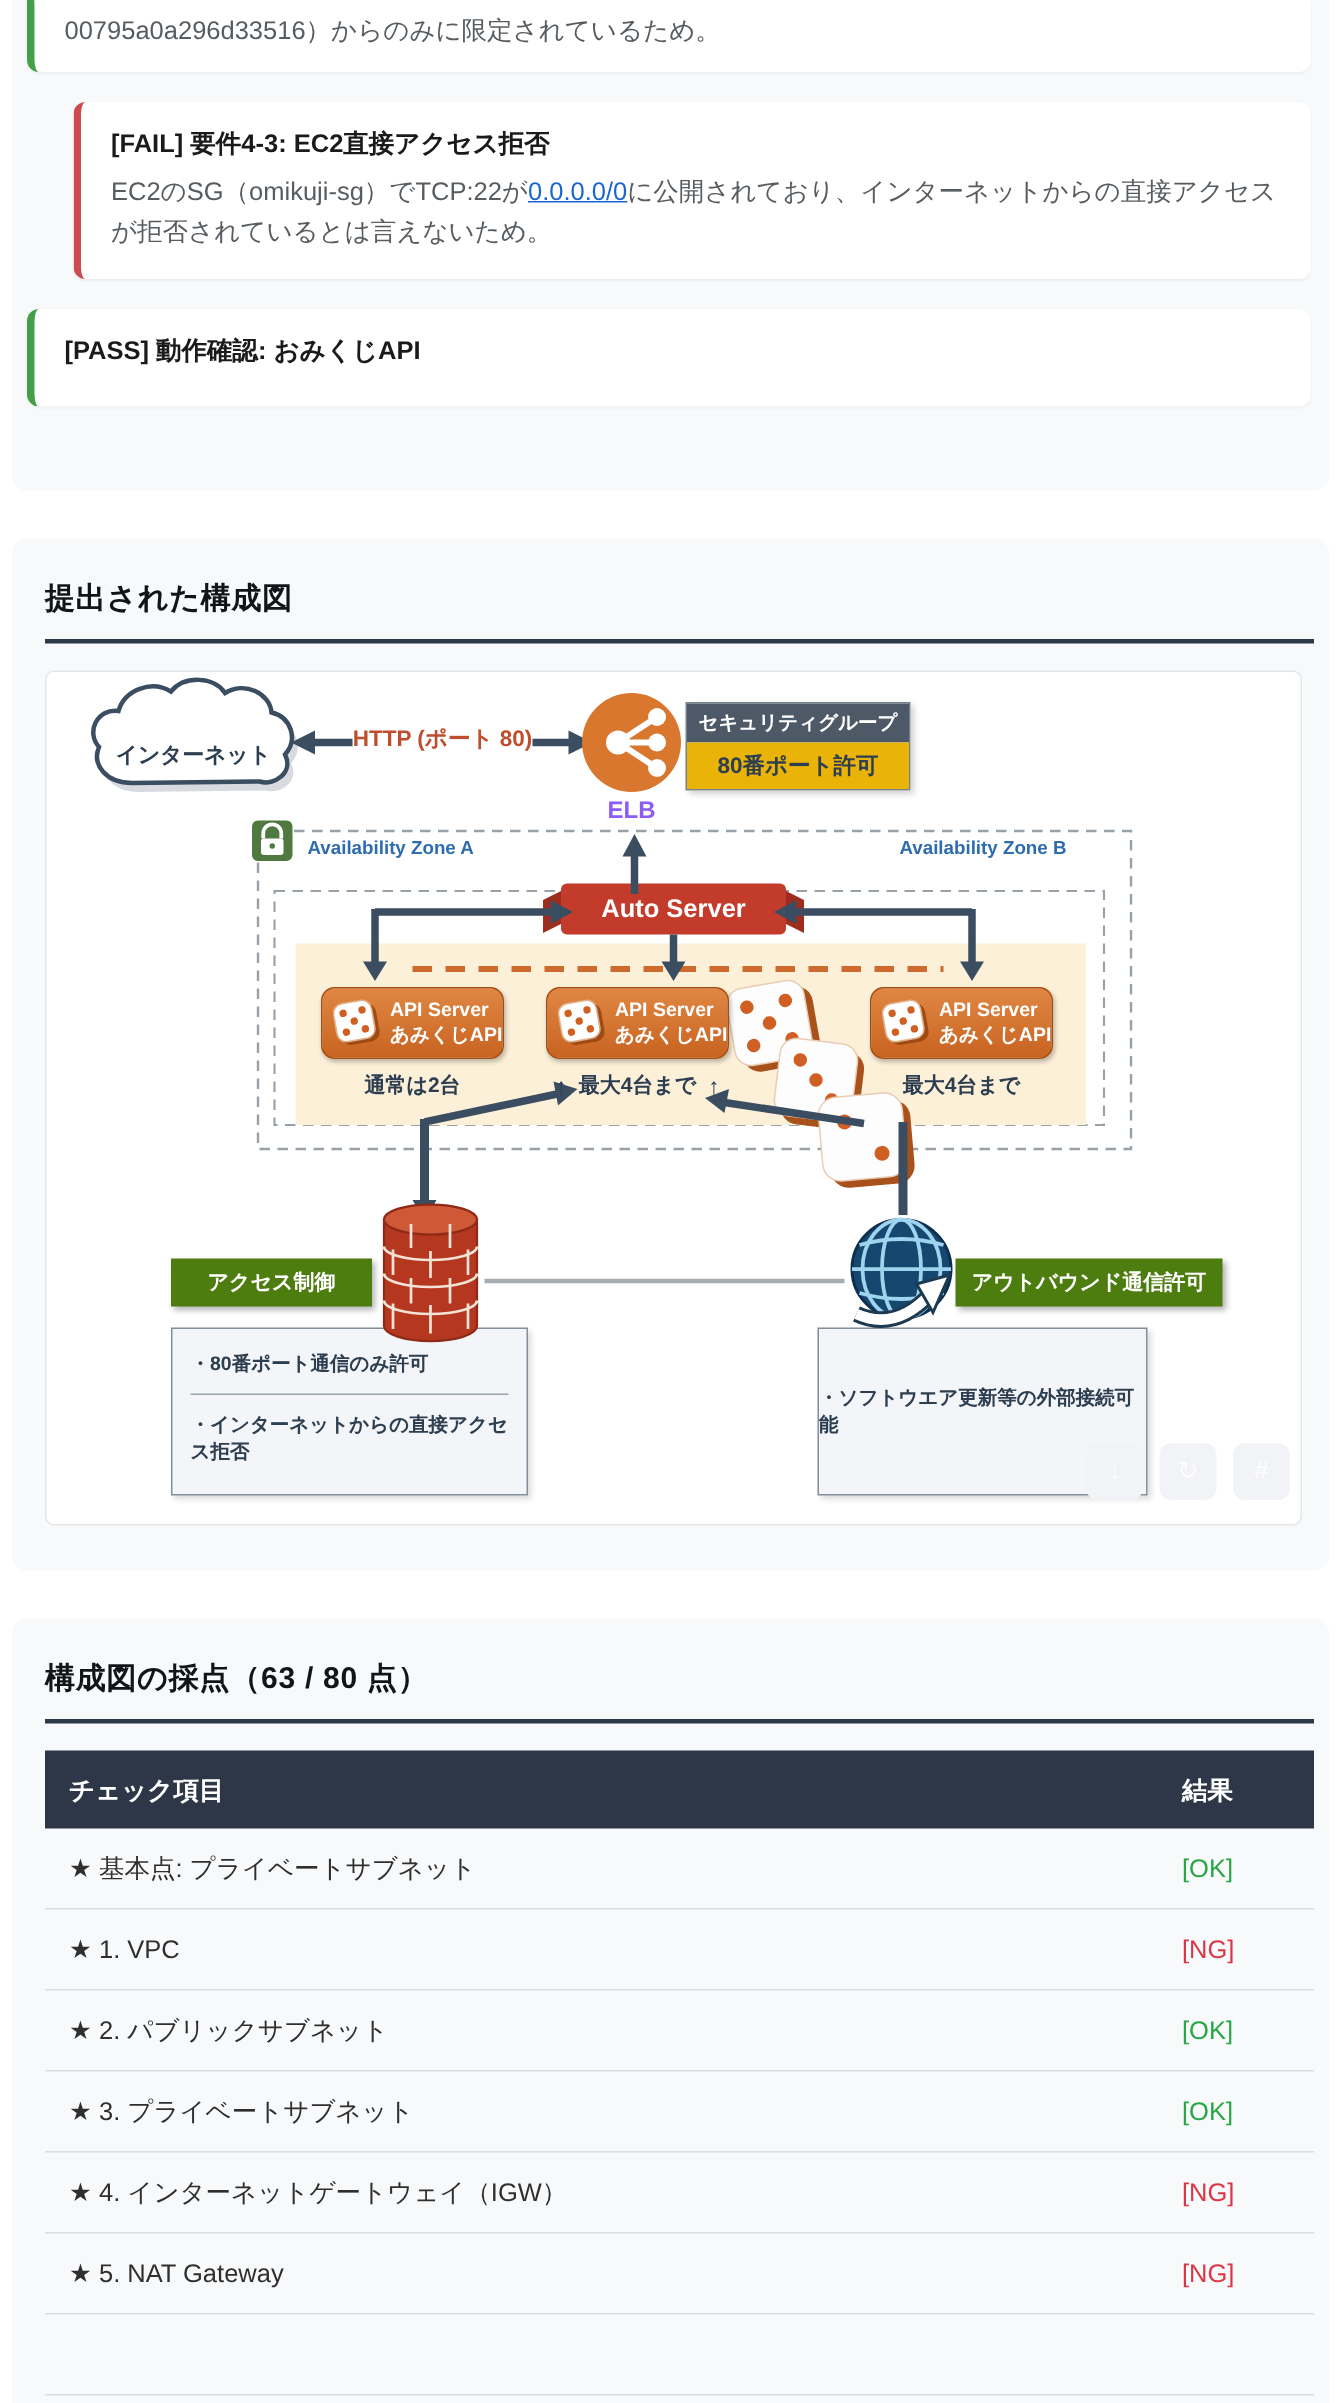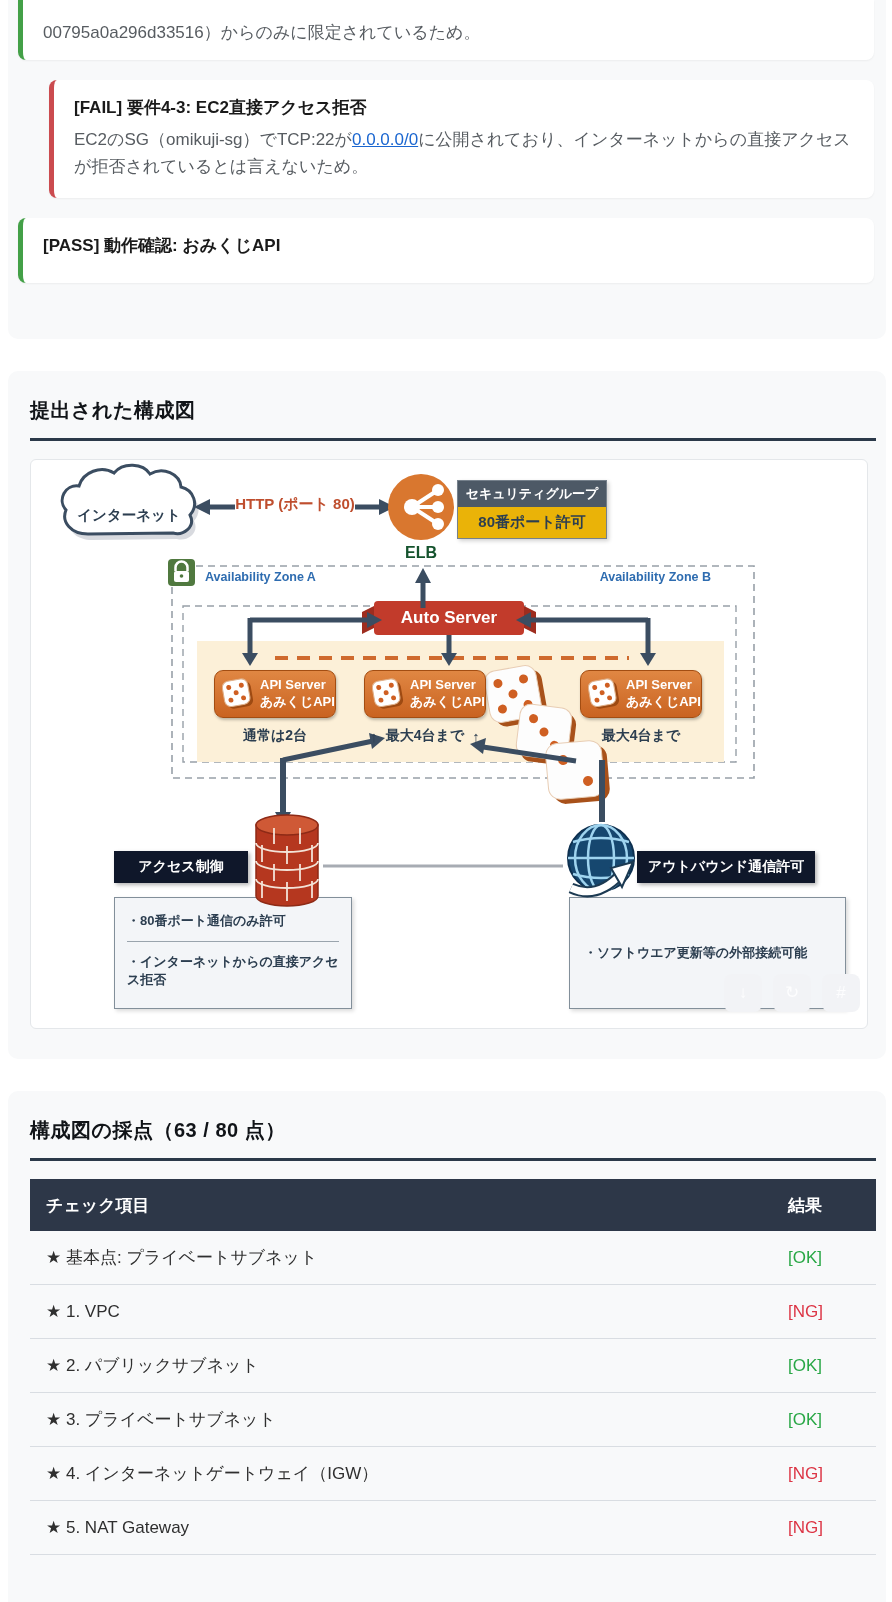--- a/index.html
+++ b/index.html
@@ -23,21 +23,21 @@
   .result-card {
     background: #ffffff;
     border-radius: 8px;
     border-left: 5px solid #999;
     padding: 16px 18px 18px 20px;
     margin-bottom: 20px;
     box-shadow: 0 1px 2px rgba(0,0,0,.05);
   }
   .result-card.pass { border-left-color: #43a047; }
   .result-card.fail { border-left-color: #cb4b4f; margin-left: 31px; }
-  .result-card.partial { border-radius: 0 0 8px 8px; padding-top: 20px; padding-bottom: 14px; }
+  .result-card.partial { border-radius: 0 0 8px 8px; padding-top: 8px; padding-bottom: 14px; }
   .card-title { font-size: 17px; font-weight: 700; color: #1a1a1a; margin-bottom: 8px; }
   .card-body { font-size: 17px; color: #575c61; line-height: 1.55; }
   .card-body a { color: #1a66d0; text-decoration: underline; }
 
   
   .section-panel { padding: 26px 16px 30px 22px; }
   .section-title { font-size: 20px; font-weight: 700; color: #111418; letter-spacing: .5px; }
   .title-rule { border-bottom: 3px solid #2b3949; margin: 14px 0 18px 0; width: 846px; }
 
   
@@ -50,21 +50,21 @@
     overflow: hidden;
   }
   .diagram { position: relative; width: 836px; height: 568px; }
   .diagram svg.base { position: absolute; left: 0; top: 0; z-index: 0; }
   .dlabel { position: absolute; z-index: 1; }
   .lbl-internet { left: 42px; top: 46px; width: 112px; text-align: center;
                   font-size: 14.5px; font-weight: 700; color: #2c3e50; }
   .lbl-http { left: 204px; top: 35px; width: 120px; text-align: center;
               font-size: 15px; font-weight: 700; color: #bf4e2e; background: #fff; }
   .lbl-elb { left: 362px; top: 84px; width: 56px; text-align: center;
-             font-size: 16px; font-weight: 800; color: #14532d; }
+             font-size: 16px; font-weight: 800; color: #8b5cf6; }
   .sg-box { left: 426px; top: 20px; width: 150px; border: 1px solid #76818c;
             box-shadow: 2px 2px 4px rgba(0,0,0,.18); }
   .sg-head { height: 26px; background: #4d5966; color: #fff; font-size: 13px; font-weight: 700;
              display: flex; align-items: center; justify-content: center; }
   .sg-body { height: 31px; background: #eab308; color: #2c3e50; font-size: 15px; font-weight: 700;
              display: flex; align-items: center; justify-content: center; }
   .lbl-az { top: 110px; font-size: 12.5px; font-weight: 700; color: #2e6cb0; }
   .lbl-az.a { left: 174px; width: 160px; }
   .lbl-az.b { left: 520px; width: 160px; text-align: right; }
   .lbl-autoscaling { left: 343px; top: 141px; width: 150px; height: 34px;
@@ -76,31 +76,31 @@
              box-shadow: 1px 2px 3px rgba(0,0,0,.25);
              display: flex; align-items: center; gap: 6px; padding-left: 7px; }
   .api-box.b1 { left: 183px; } .api-box.b2 { left: 333px; } .api-box.b3 { left: 549px; }
   .api-text { color: #fff; font-size: 13px; font-weight: 700; line-height: 1.3; white-space: nowrap; }
   .count-label { top: 266px; height: 20px; font-size: 14px; font-weight: 700; color: #2c3e50;
                  display: flex; align-items: center; justify-content: center; gap: 8px; }
   .count-label.c1 { left: 183px; width: 122px; }
   .count-label.c2 { left: 323px; width: 142px; }
   .count-label.c3 { left: 549px; width: 122px; }
   .up-arrow { font-size: 15px; font-weight: 700; color: #2c3e50; }
-  .dark-tag { background: #0f172a; color: #fff; font-size: 14px; font-weight: 700;
+  .dark-tag { background: #4d7c0f; color: #fff; font-size: 14px; font-weight: 700;
               display: flex; align-items: center; justify-content: center;
               box-shadow: 2px 2px 4px rgba(0,0,0,.3); height: 32px; }
   .tag-access { left: 83px; top: 391px; width: 134px; }
   .tag-outbound { left: 606px; top: 391px; width: 178px; }
   .info-box { background: #f3f5f8; border: 1.5px solid #828f9a;
               box-shadow: 2px 2px 4px rgba(0,0,0,.15); }
   .info-left { left: 83px; top: 437px; width: 238px; height: 112px; padding: 14px 10px 0 12px; }
   .info-left .rule { border-top: 1px solid #9aa4ad; margin: 11px 2px 11px 0; }
-  .info-right { left: 514px; top: 437px; width: 277px; height: 112px;
-                display: flex; align-items: center; padding-left: 14px; margin-left: 24px; }
+  .info-right { left: 514px; top: 437px; width: 220px; height: 112px;
+                display: flex; align-items: center; padding-left: 0; }
   .bullet { font-size: 13px; font-weight: 700; color: #2c3e50; }
   .icon-wrap { position: absolute; z-index: 2; }
   .fw-wrap { left: 216px; top: 352px; }
   .globe-wrap { left: 530px; top: 350px; }
   .ghost-btn { position: absolute; z-index: 1; top: 514px; width: 38px; height: 38px;
                background: #f2f3f6; border-radius: 8px; border: none;
                color: #fdfdfe; font-size: 17px; line-height: 38px; text-align: center; }
   .ghost-btn.g1 { left: 693px; } .ghost-btn.g2 { left: 742px; } .ghost-btn.g3 { left: 791px; }
 
   

